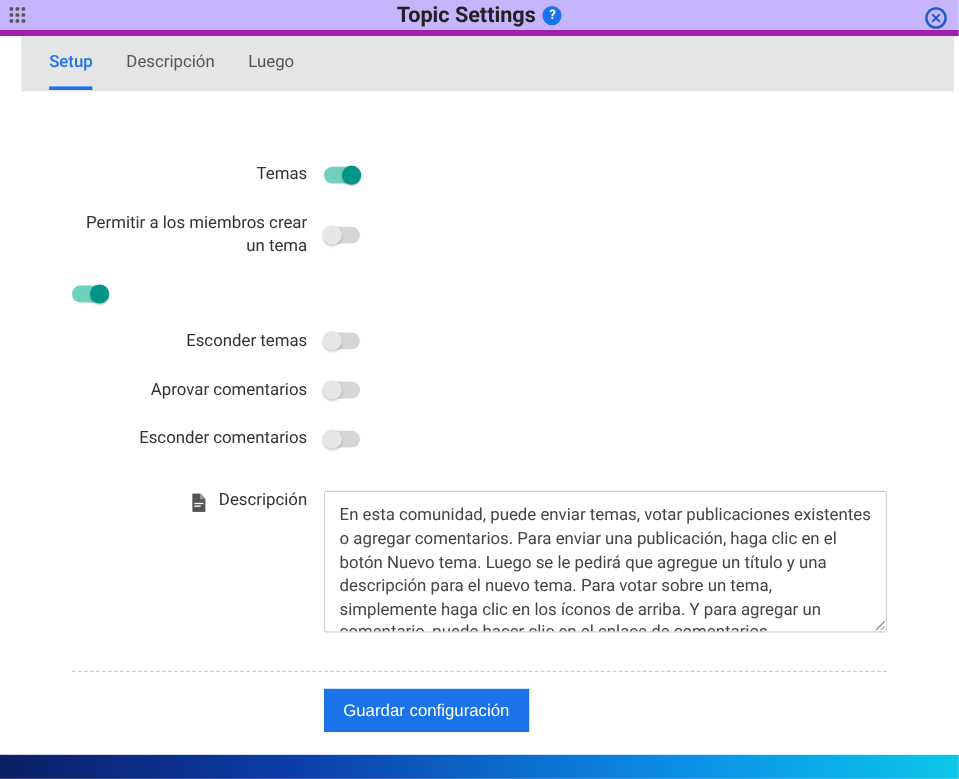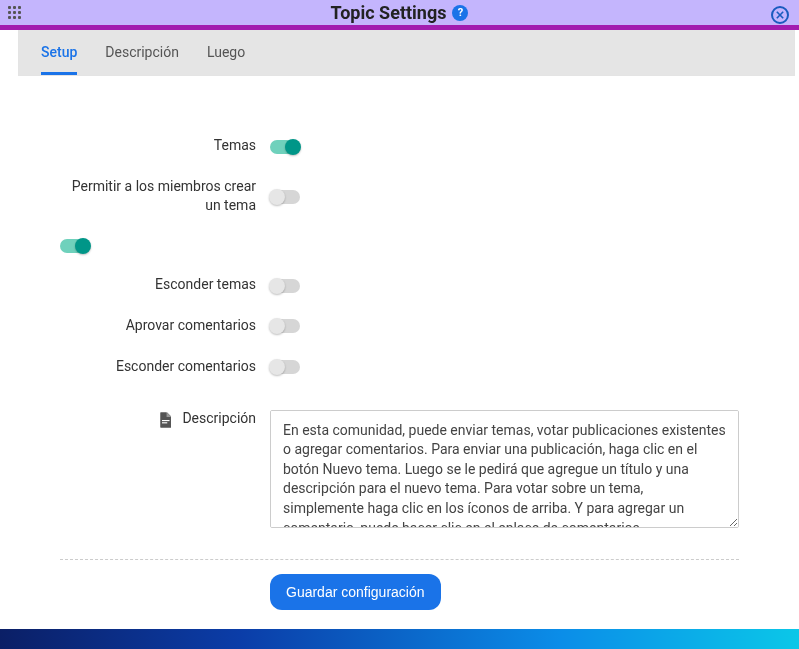--- a/index.html
+++ b/index.html
@@ -189,21 +189,21 @@
     border-top: 1px dashed #ccc;
   }
 
   .actions {
     padding-left: 270px;
   }
   .save-btn {
     background: #1a73e8;
     color: #fff;
     border: none;
-    border-radius: 12px;
+    border-radius: 0;
     padding: 10px 16px;
     font-size: 14px;
     cursor: pointer;
   }
 
   .footer-bar {
     position: absolute;
     left: 0;
     right: 0;
     bottom: 0;

